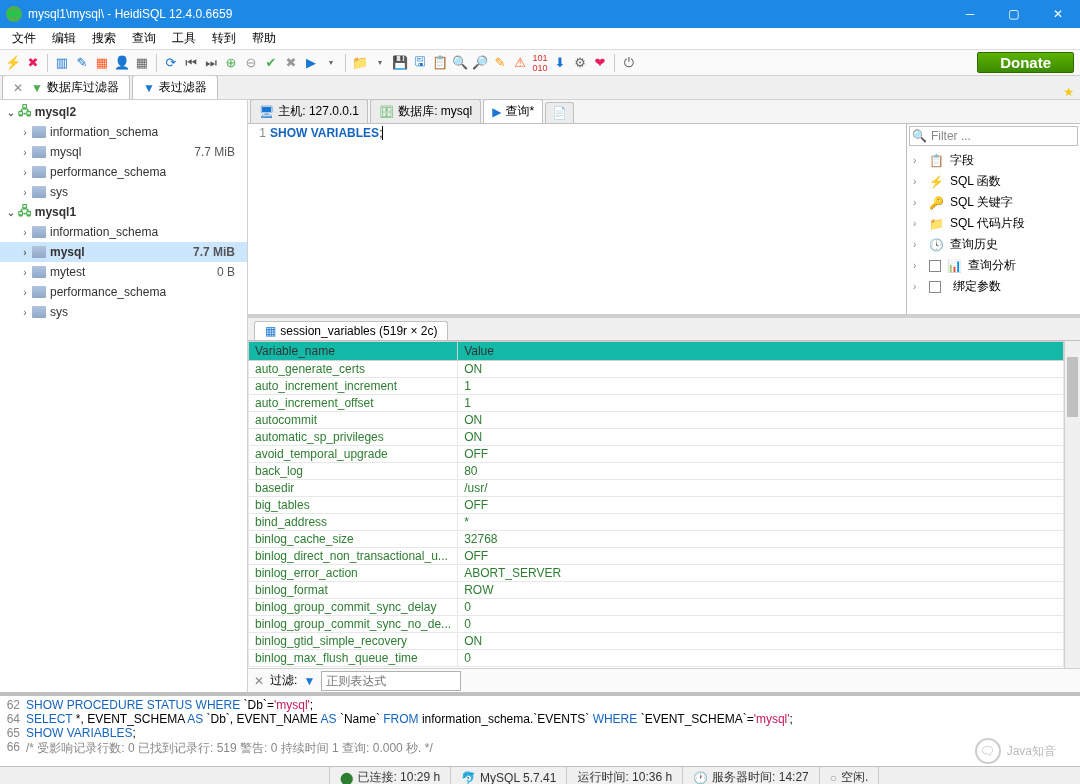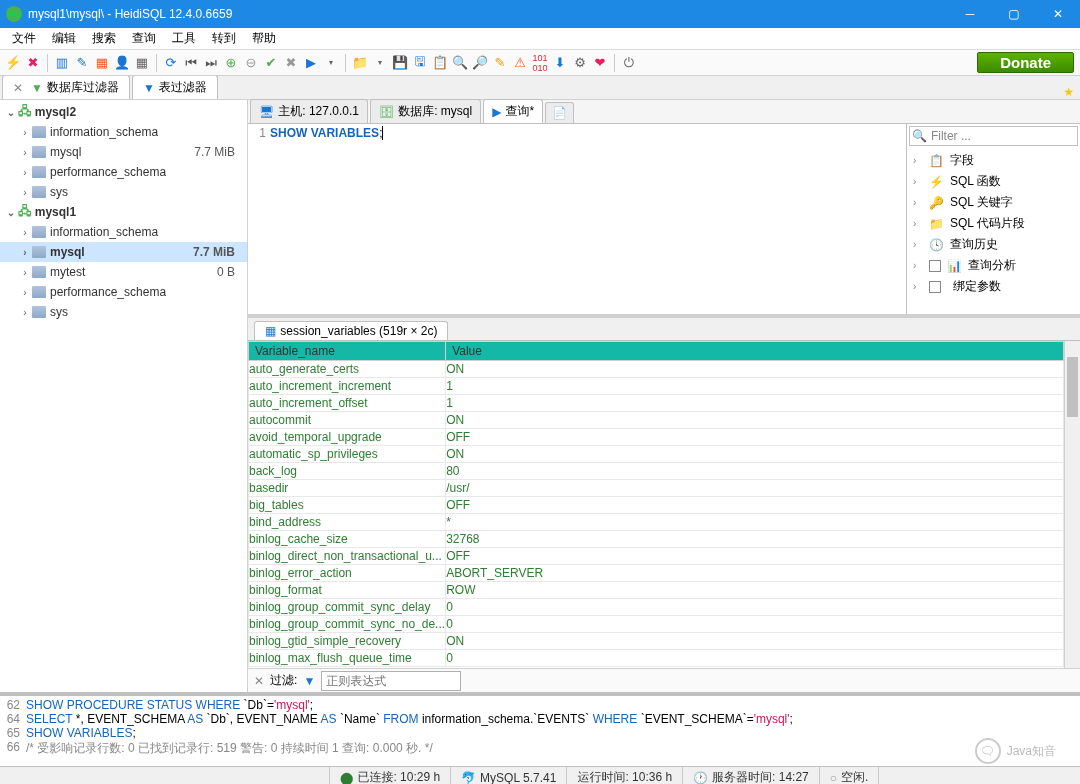--- a/index.html
+++ b/index.html
@@ -44,21 +44,21 @@
 .helper-item{display:flex;align-items:center;padding:2px 4px;gap:6px}
 .helper-item .arrow{color:#888;font-size:10px;width:10px}
 .helper-item .chk{width:12px;height:12px;border:1px solid #888}
 .result-section{flex:1;display:flex;flex-direction:column;overflow:hidden}
 .result-tab-row{height:22px;display:flex;align-items:end;padding-left:6px;background:#f0f0f0}
 .result-tab{padding:2px 10px;background:#fff;border:1px solid #c0c0c0;border-bottom:none;border-radius:3px 3px 0 0;display:flex;align-items:center;gap:4px}
 .grid-wrap{flex:1;display:flex;border-top:1px solid #c0c0c0;overflow:hidden}
 .grid{flex:1;overflow-y:auto}
 .grid table{width:100%;border-collapse:collapse}
 .grid th{text-align:left;font-weight:normal;background:#14b8a6;border:1px solid #d0d0d0;padding:2px 6px;color:#333}
-.grid td{border:1px solid #e8e8e8;padding:1px 0;color:#2e7d32}
+.grid td{border:1px solid #e8e8e8;padding:1px 6px;color:#2e7d32}
 .grid td.val{color:#2e7d32}
 .vscroll{width:16px;background:#f0f0f0;border-left:1px solid #d0d0d0}
 .vscroll .thumb{background:#c0c0c0;height:60px;margin:16px 2px}
 .filter-row{height:24px;border-top:1px solid #d0d0d0;display:flex;align-items:center;padding:0 6px;gap:6px;background:#fafafa}
 .filter-row input{border:1px solid #b0b0b0;padding:2px 4px;width:140px;color:#888}
 .bottom-log{height:74px;border-top:4px solid #c0c0c0;background:#fff;font-family:Consolas,monospace;font-size:12px;padding:2px 4px;overflow:hidden;position:relative}
 .bottom-log .line{display:flex}
 .bottom-log .ln{width:22px;text-align:right;color:#888;padding-right:6px}
 .bottom-log .kw{color:#1565c0;font-weight:normal}
 .bottom-log .str{color:#c2185b}
@@ -304,26 +304,26 @@
                 </tr>
                 <tr>
                   <td>auto_increment_offset</td>
                   <td class="val">1</td>
                 </tr>
                 <tr>
                   <td>autocommit</td>
                   <td class="val">ON</td>
                 </tr>
                 <tr>
+                  <td>automatic_sp_privileges</td>
+                  <td class="val">ON</td>
+                </tr>
+                <tr>
                   <td>avoid_temporal_upgrade</td>
                   <td class="val">OFF</td>
-                </tr>
-                <tr>
-                  <td>automatic_sp_privileges</td>
-                  <td class="val">ON</td>
                 </tr>
                 <tr>
                   <td>back_log</td>
                   <td class="val">80</td>
                 </tr>
                 <tr>
                   <td>basedir</td>
                   <td class="val">/usr/</td>
                 </tr>
                 <tr>

